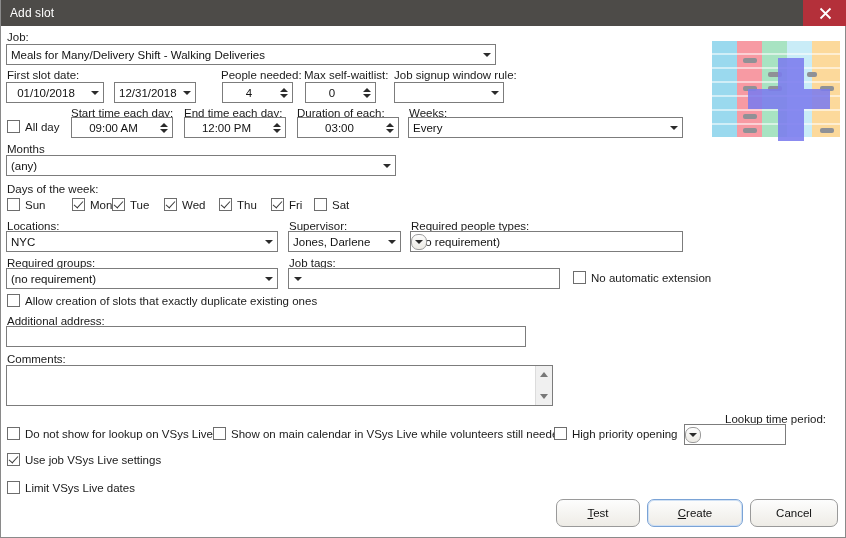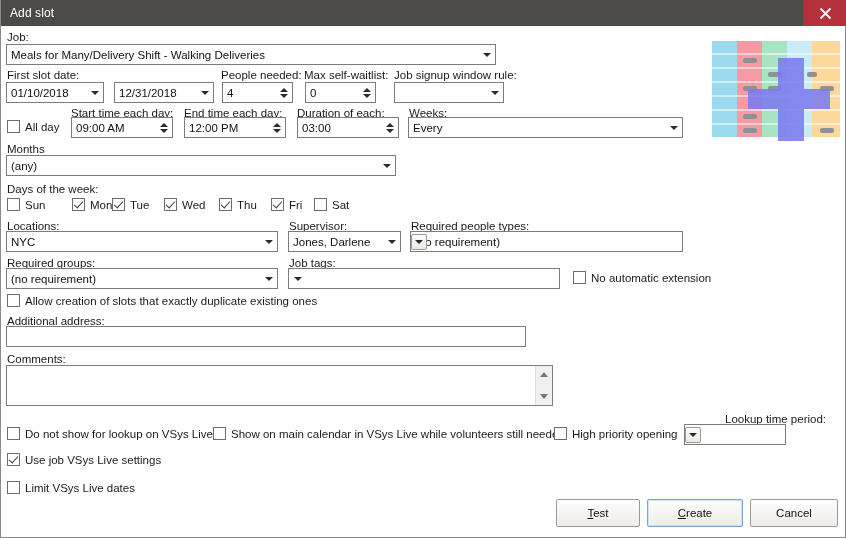--- a/index.html
+++ b/index.html
@@ -60,21 +60,21 @@
     align-items: center;
     font-size: 11.5px;
     color: #111;
   }
   .field .txt {
     flex: 1 1 auto;
     padding: 0 4px;
     white-space: nowrap;
     overflow: hidden;
   }
-  .field .txt.right { text-align: left; padding-right: 5px; }
+  .field .txt.right { text-align: center; padding-right: 5px; }
 
   
   .combo-arrow {
     width: 17px; height: 19px;
     flex: 0 0 17px;
     background: #ffffff;
     display: flex; align-items: center; justify-content: center;
     cursor: pointer;
   }
   .combo-arrow.btn {
@@ -172,21 +172,21 @@
     border-right: 4px solid transparent;
     border-top: 5px solid #787878;
   }
 
   
   .btn {
     position: absolute;
     height: 28px;
     background: linear-gradient(#fdfdfd,#eeece6);
     border: 1px solid #9a9a9a;
-    border-radius: 2px;
+    border-radius: 7px;
     display: flex; align-items: center; justify-content: center;
     font-size: 11.5px; color: #111;
     cursor: pointer;
   }
   .btn.default {
     border: 1px solid #7aa3d6;
     box-shadow: 0 0 0 1px #cfe0f4 inset;
   }
   .btn u { text-underline-offset: 1px; }
 
@@ -245,21 +245,21 @@
 
   <div class="lbl" style="left:6px; top:69px;">First slot date:</div>
   <div class="field" style="left:5px; top:82px; width:98px;">
     <div class="txt right">01/10/2018</div>
     <div class="combo-arrow">
         <span class="tri-down"></span>
       </div>
   </div>
 
   <div class="lbl" style="left:114px; top:69px;margin-top:20px;">Last slot date:</div>
-  <div class="field" style="left:113px; top:82px; width:100px;">
+  <div class="field" style="left:113px; top:82px; width:82px;">
     <div class="txt right">12/31/2018</div>
     <div class="combo-arrow">
         <span class="tri-down"></span>
       </div>
   </div>
 
   <div class="lbl" style="left:220px; top:69px;">People needed:</div>
   <div class="field" style="left:221px; top:82px; width:71px;">
     <div class="txt right">4</div>
     <div class="spinner">

